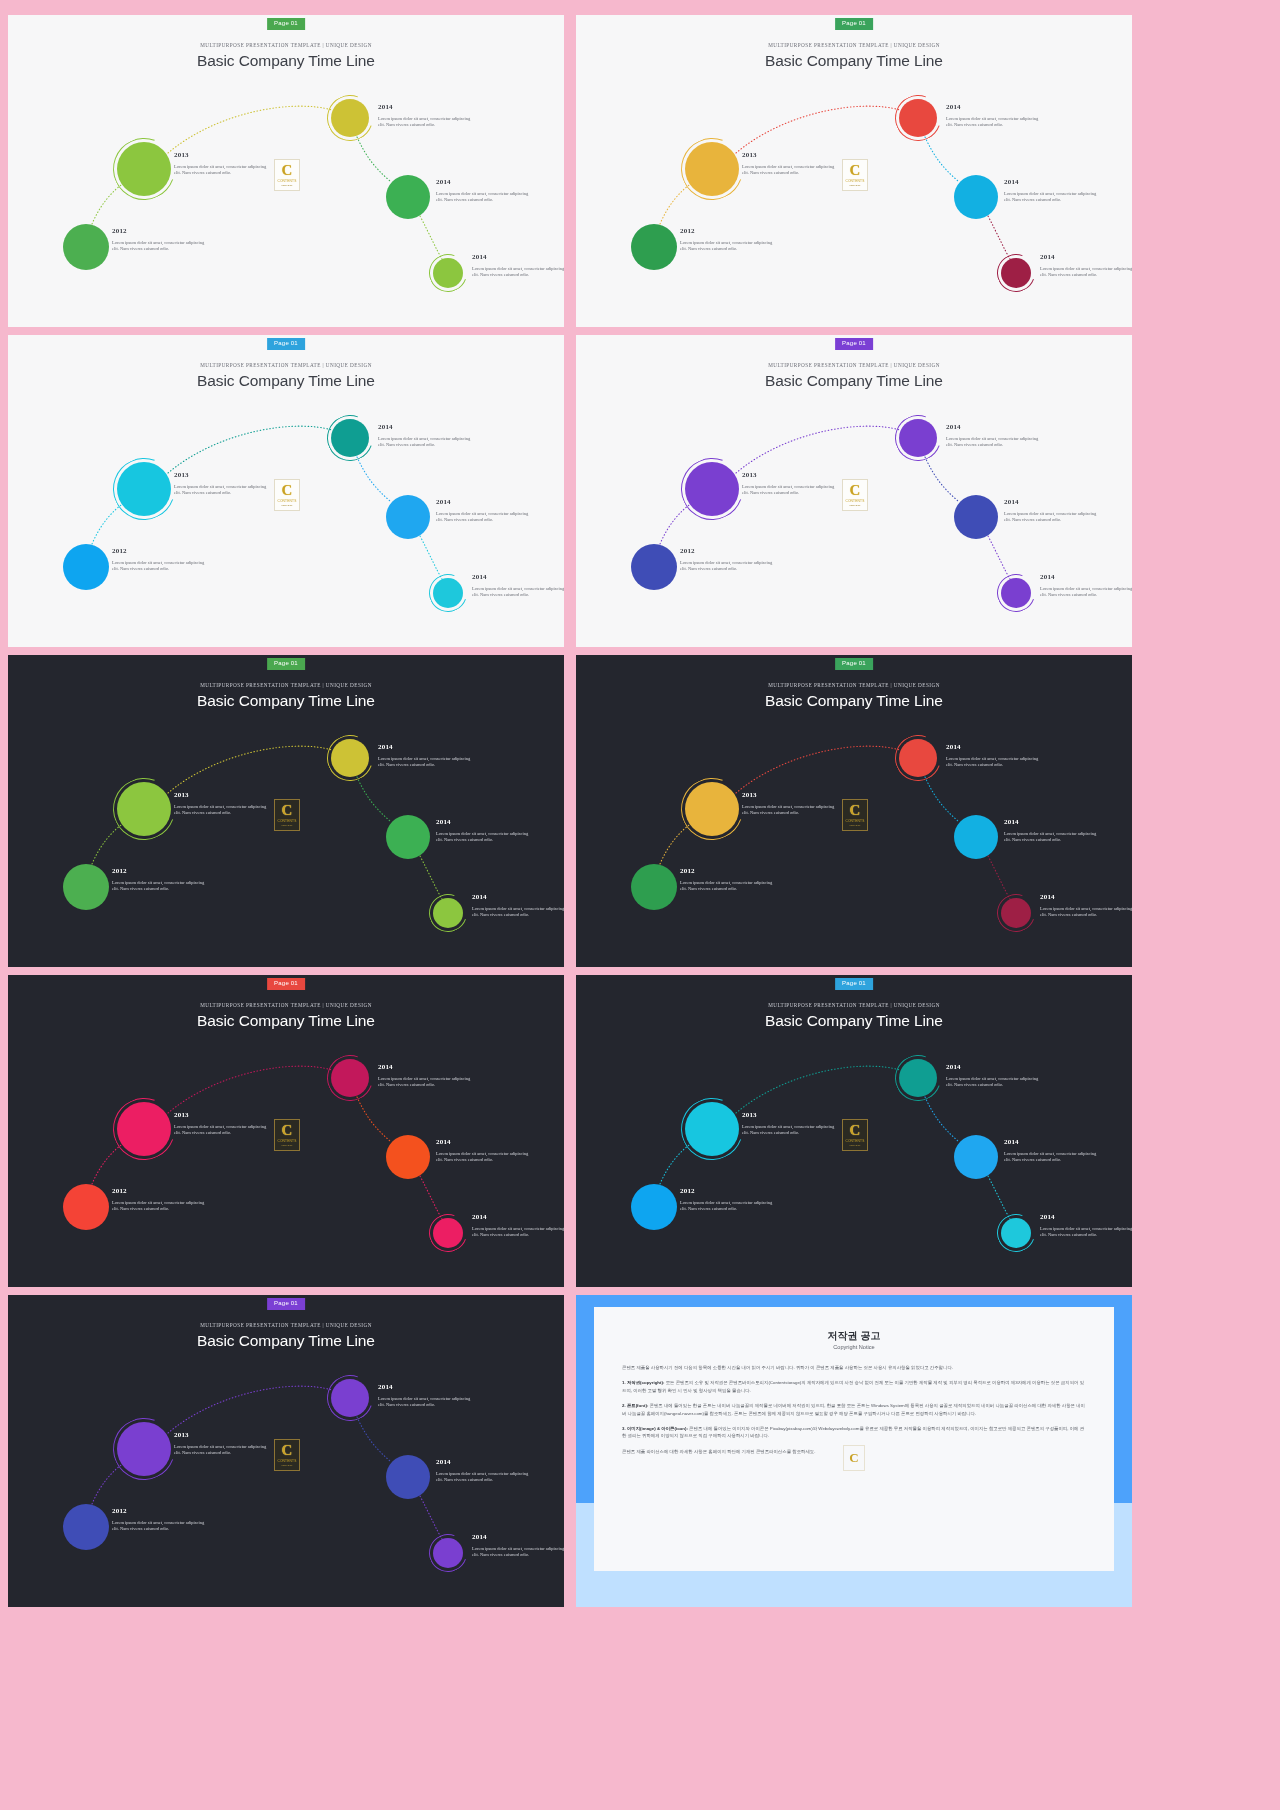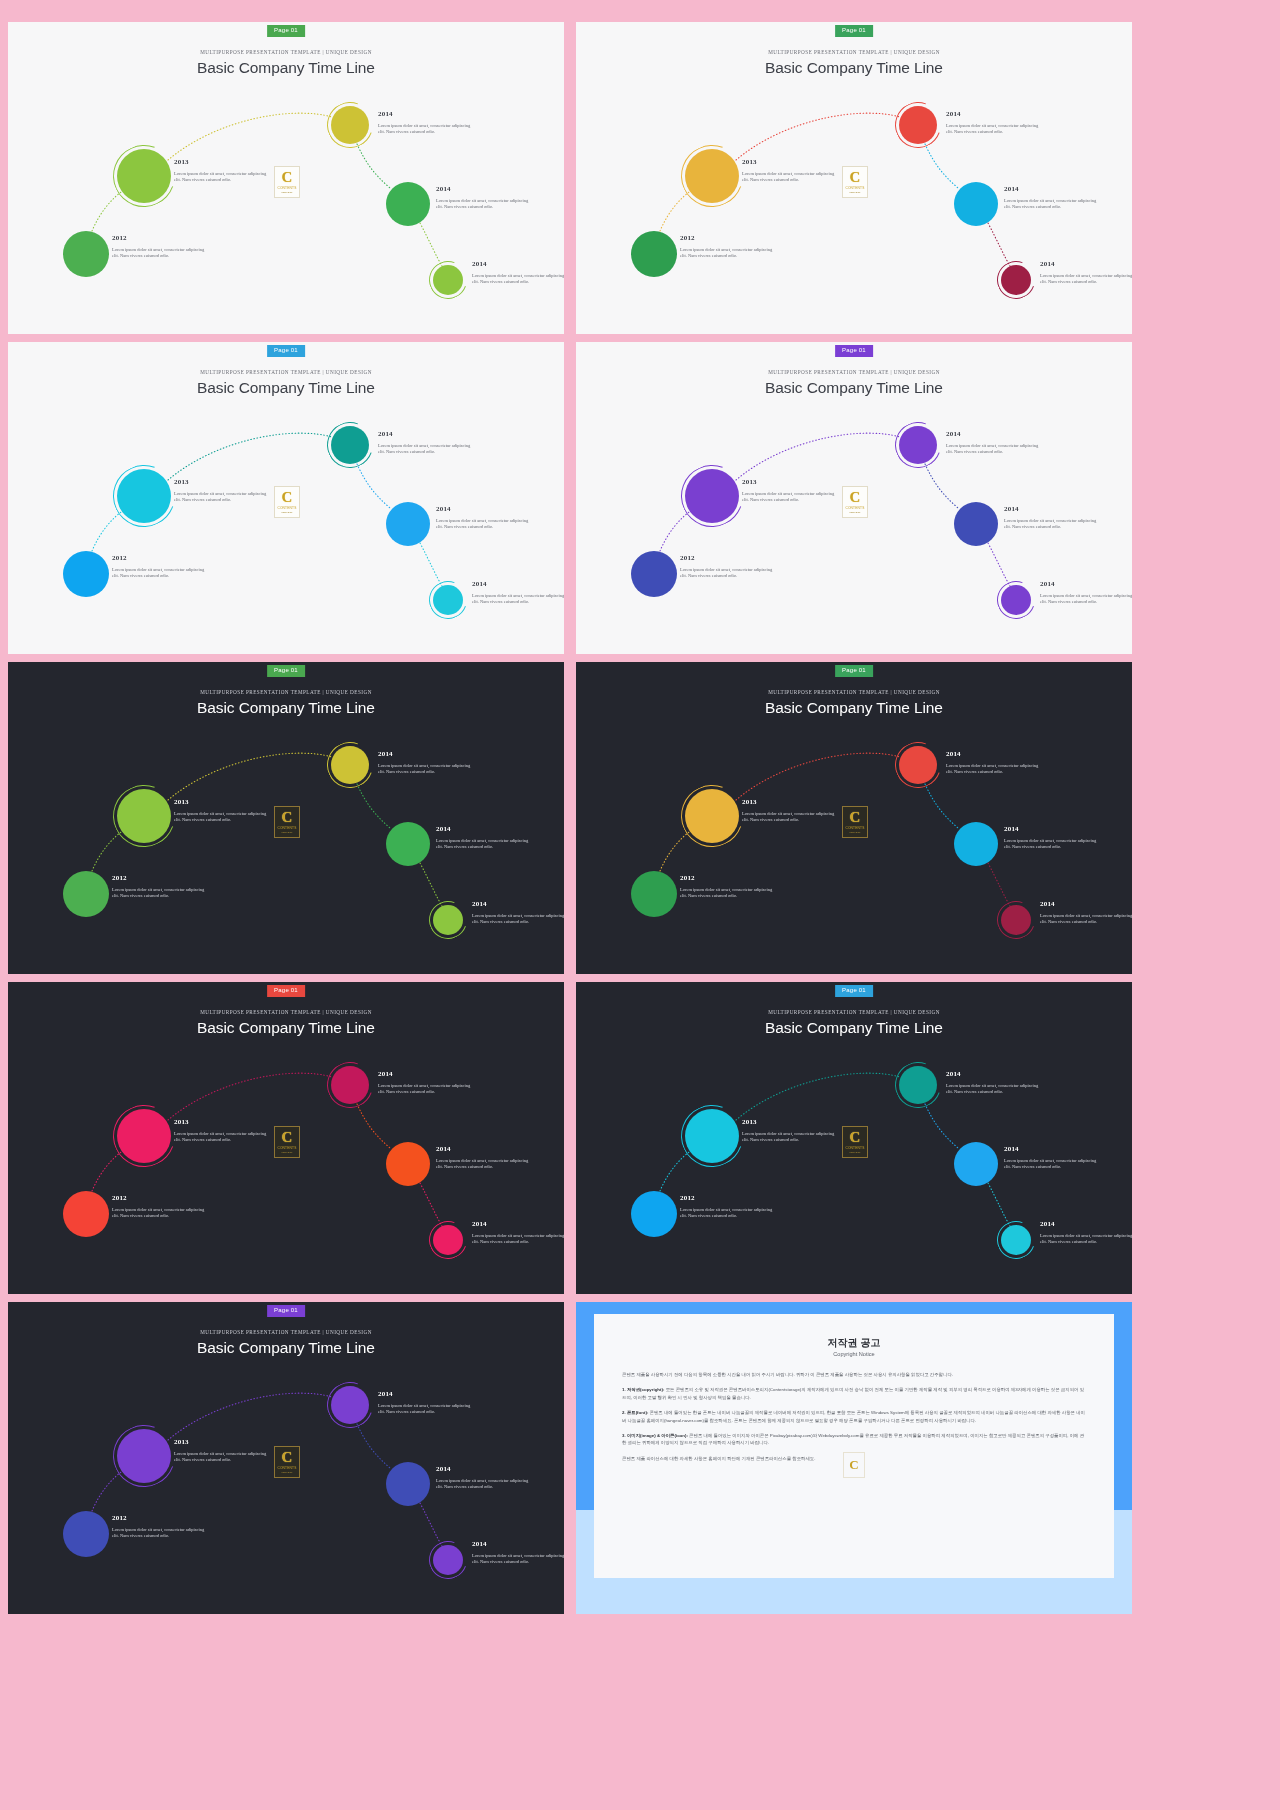--- a/index.html
+++ b/index.html
@@ -9,21 +9,21 @@
     font-family: "Liberation Sans", sans-serif;
     overflow: hidden;
   }
   .grid {
     width: 1280px; height: 1810px;
     display: grid;
     grid-template-columns: 556px 556px;
     grid-template-rows: repeat(5, 312px);
     column-gap: 12px;
     row-gap: 8px;
-    padding: 22px 78px 0 8px;
+    padding: 15px 78px 0 8px;
     align-content: start;
     justify-content: start;
     background: #f6b8cd;
   }
   .slide {
     position: relative;
     width: 556px; height: 312px;
     overflow: hidden;
   }
   .slide.light { background: #f7f7f8; }

